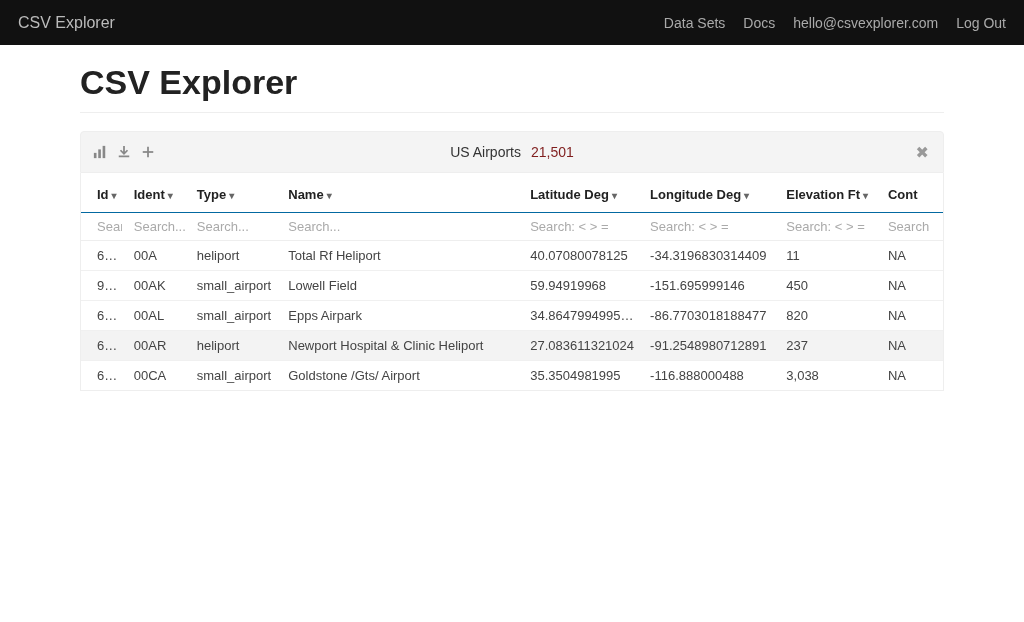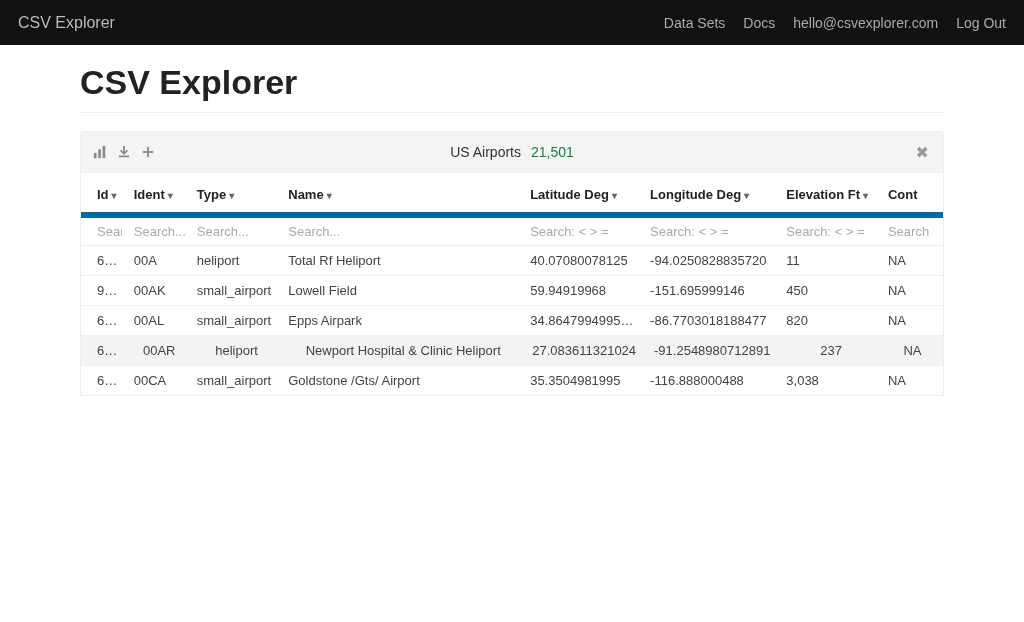--- a/index.html
+++ b/index.html
@@ -69,21 +69,21 @@
   position: absolute;
   left: 0; right: 0;
   text-align: center;
   pointer-events: none;
   display:flex;
   justify-content:center;
   align-items:baseline;
   gap:10px;
 }
 .panel-header .ds-title { font-size: 14px; color: #333; }
-.panel-header .ds-count { font-size: 14px; color: #15803d; }
+.panel-header .ds-count { font-size: 14px; color: #7f1d1d; }
 .panel-header .close {
   position: absolute;
   right: 14px;
   color: #999;
   font-size: 16px;
   cursor: pointer;
 }
 .table-wrap {
   overflow-x: hidden;
   border: 1px solid #eee;
@@ -98,21 +98,21 @@
   text-align: left;
   padding: 7px 6px;
   white-space: nowrap;
   overflow: hidden;
   text-overflow: ellipsis;
   font-size: 13px;
 }
 thead th {
   font-weight: 700;
   color: #222;
-  border-bottom: 6px solid #0369a1;
+  border-bottom: 1px solid #0369a1;
   padding-top: 14px;
   padding-bottom: 10px;
 }
 thead th .chev {
   font-size: 10px;
   color: #666;
   margin-left: 3px;
   vertical-align: middle;
 }
 tr.search-row td {
@@ -130,21 +130,20 @@
   width: 100%;
   background: transparent;
 }
 tr.search-row input::placeholder { color: #aaa; }
 tbody tr.data-row td {
   border-top: 1px solid #f0f0f0;
   color: #444;
 }
 tbody tr.data-row.highlight td {
   background: #f3f3f3;
-  text-align: center;
 }
 
 col.c-id    { width: 46px; }
 col.c-ident { width: 62px; }
 col.c-type  { width: 90px; }
 col.c-name  { width: 238px; }
 col.c-lat   { width: 118px; }
 col.c-lon   { width: 134px; }
 col.c-elev  { width: 100px; }
 col.c-cont  { width: 60px; }
@@ -231,21 +230,21 @@
             <td><input placeholder="Search: &lt; &gt; =" style=""></td>
             <td><input placeholder="Search" style=""></td>
           </tr>
 
         <tr class="data-row">
               <td>6523</td>
               <td>00A</td>
               <td>heliport</td>
               <td>Total Rf Heliport</td>
               <td>40.07080078125</td>
-              <td>-94.0250828835720</td>
+              <td>-34.3196830314409</td>
               <td>11</td>
               <td>NA</td>
             </tr>
             <tr class="data-row">
               <td>9428</td>
               <td>00AK</td>
               <td>small_airport</td>
               <td>Lowell Field</td>
               <td>59.94919968</td>
               <td>-151.695999146</td>

